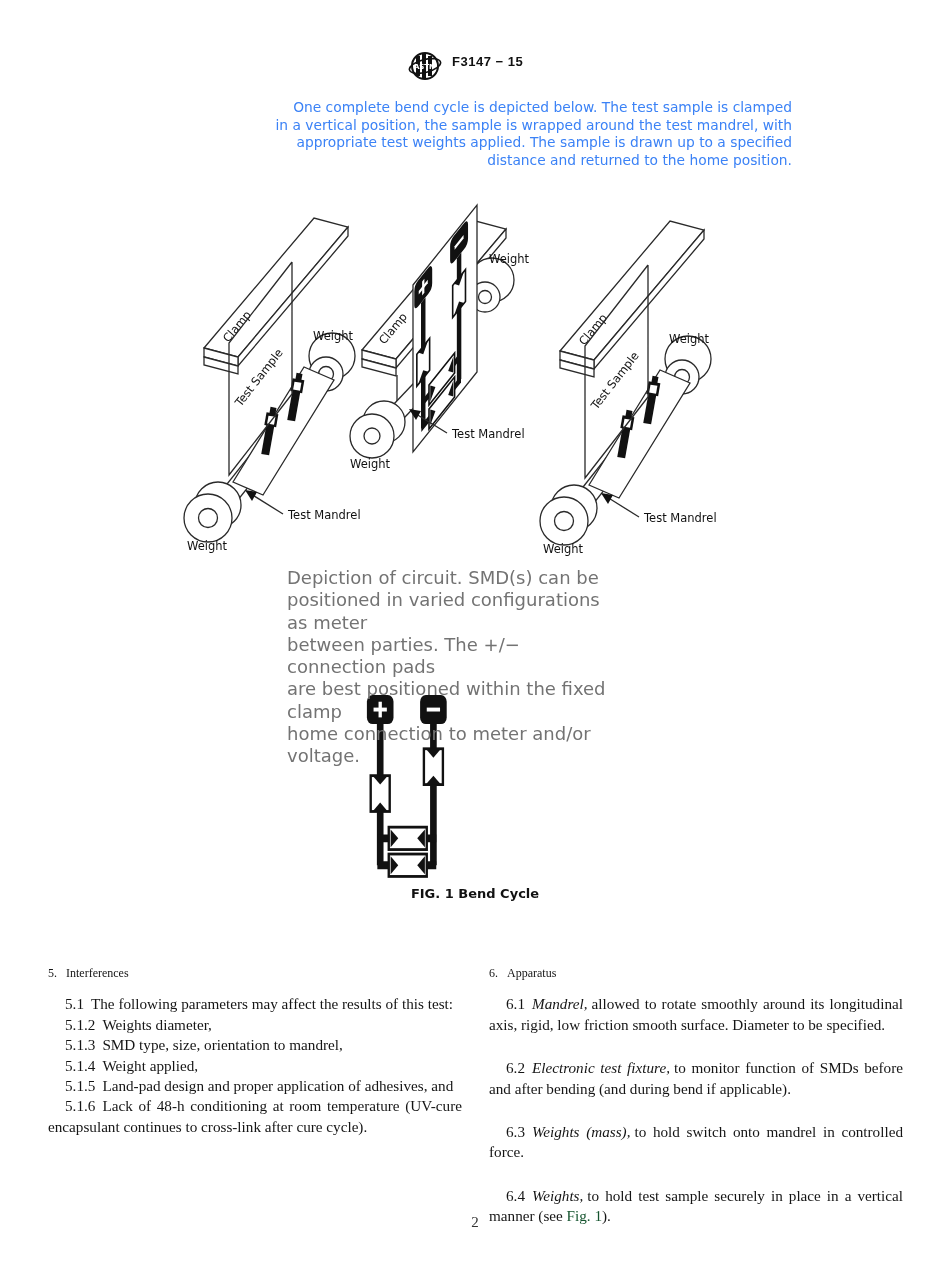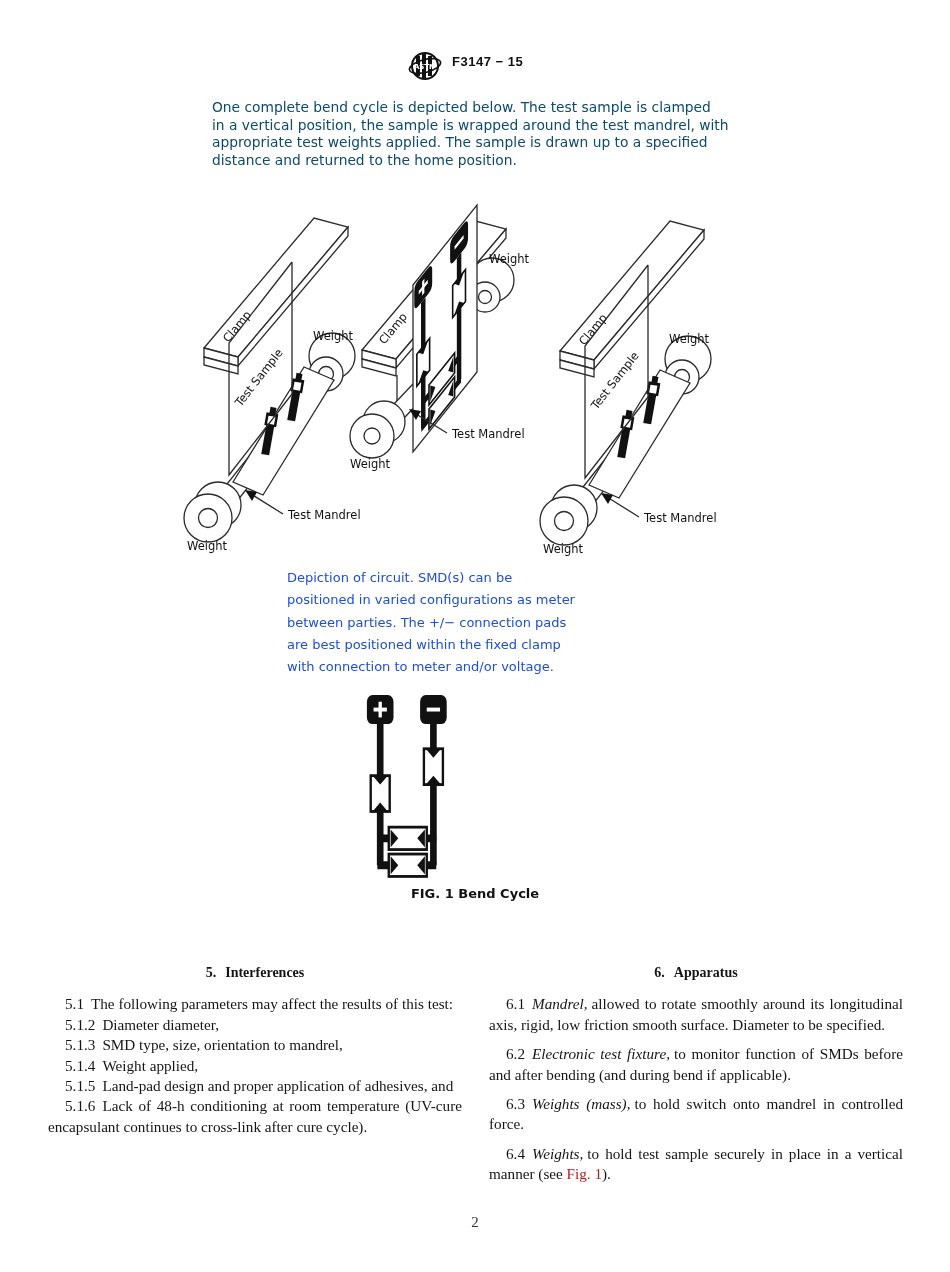--- a/index.html
+++ b/index.html
@@ -5,41 +5,41 @@
   html,body{margin:0;padding:0;background:#888;}
   #page{position:relative;width:950px;height:1272px;background:#ffffff;overflow:hidden;
         font-family:"Liberation Serif", serif;color:#1a1a1a;}
   
   #hdr{position:absolute;left:0;top:46px;width:950px;height:40px;}
   #logo{position:absolute;left:408px;top:4px;width:34px;height:34px;}
   #doccode{position:absolute;left:452px;top:8px;font-family:"Liberation Sans",sans-serif;
            font-weight:bold;font-size:13px;letter-spacing:.5px;color:#111;}
   
   #intro{position:absolute;left:212px;top:99px;width:580px;
-         font-family:"DejaVu Sans",sans-serif;font-size:13.8px;line-height:17.6px;color:#0c4a6e;}
+         font-family:"DejaVu Sans",sans-serif;font-size:13.8px;line-height:17.6px;color:#3b82f6;text-align:right;}
   
   #fig{position:absolute;left:0;top:190px;width:950px;height:725px;}
   
   #note{position:absolute;left:287px;top:567px;width:330px;
-        font-family:"DejaVu Sans",sans-serif;font-size:13px;line-height:22.3px;color:#1d4ed8;}
+        font-family:"DejaVu Sans",sans-serif;font-size:18px;line-height:22.3px;color:#737373;}
   
   #caption{position:absolute;left:0;top:886px;width:950px;text-align:center;
            font-family:"DejaVu Sans",sans-serif;font-weight:bold;font-size:13px;color:#111;}
   
   .col{position:absolute;top:963px;width:414px;font-size:15.2px;line-height:20.4px;
        text-align:justify;color:#151515;}
   #col-left{left:48px;}
   #col-right{left:489px;}
-  .sechead{font-weight:bold;font-size:14px;margin:0 0 11px 0;text-align:center;}
+  .sechead{font-weight:normal;font-size:12px;margin:0 0 11px 0;text-align:left;}
   .sechead .num{margin-right:9px;}
   .col p{margin:0;text-indent:17px;}
-  #col-right p.sp{margin-top:9px;}
+  #col-right p.sp{margin-top:23px;}
   .inum{margin-right:7px;}
   .lead{font-style:italic;margin-right:4px;}
-  a.figlink{color:#b91c1c;text-decoration:none;cursor:pointer;}
+  a.figlink{color:#14532d;text-decoration:none;cursor:pointer;}
   #pageno{position:absolute;left:0;top:1214px;width:950px;text-align:center;
           font-size:15px;color:#333;}
   
   .wh{fill:#ffffff;stroke:#2a2a2a;stroke-width:1.3;}
   .ln{fill:none;stroke:#2a2a2a;stroke-width:1.3;}
   .lbl{font-family:"DejaVu Sans",sans-serif;font-size:11.5px;fill:#111;}
 </style>
 </head>
 <body>
 
@@ -168,31 +168,31 @@
     <use href="#iso-home" transform="translate(356,3)"></use>
 
     <use href="#sch" transform="translate(365,505) scale(0.95,1.12)"></use>
   </svg>
 
   <div id="note">
     <div>Depiction of circuit. SMD(s) can be</div>
     <div>positioned in varied configurations as meter</div>
     <div>between parties. The +/− connection pads</div>
     <div>are best positioned within the fixed clamp</div>
-    <div>with connection to meter and/or voltage.</div>
+    <div>home connection to meter and/or voltage.</div>
   </div>
 
   <div id="caption">FIG. 1 Bend Cycle</div>
 
   <div class="col" id="col-left">
     <div class="sechead">
       <span class="num">5.</span><span>Interferences</span>
     </div>
     <p><span class="inum">5.1</span><span>The following parameters may affect the results of this test:</span></p>
-    <p><span class="inum">5.1.2</span><span>Diameter diameter,</span></p>
+    <p><span class="inum">5.1.2</span><span>Weights diameter,</span></p>
     <p><span class="inum">5.1.3</span><span>SMD type, size, orientation to mandrel,</span></p>
     <p><span class="inum">5.1.4</span><span>Weight applied,</span></p>
     <p><span class="inum">5.1.5</span><span>Land-pad design and proper application of adhesives, and</span></p>
     <p><span class="inum">5.1.6</span><span>Lack of 48-h conditioning at room temperature (UV-cure encapsulant continues to cross-link after cure cycle).</span></p>
   </div>
 
   <div class="col" id="col-right">
     <div class="sechead">
       <span class="num">6.</span><span>Apparatus</span>
     </div>

